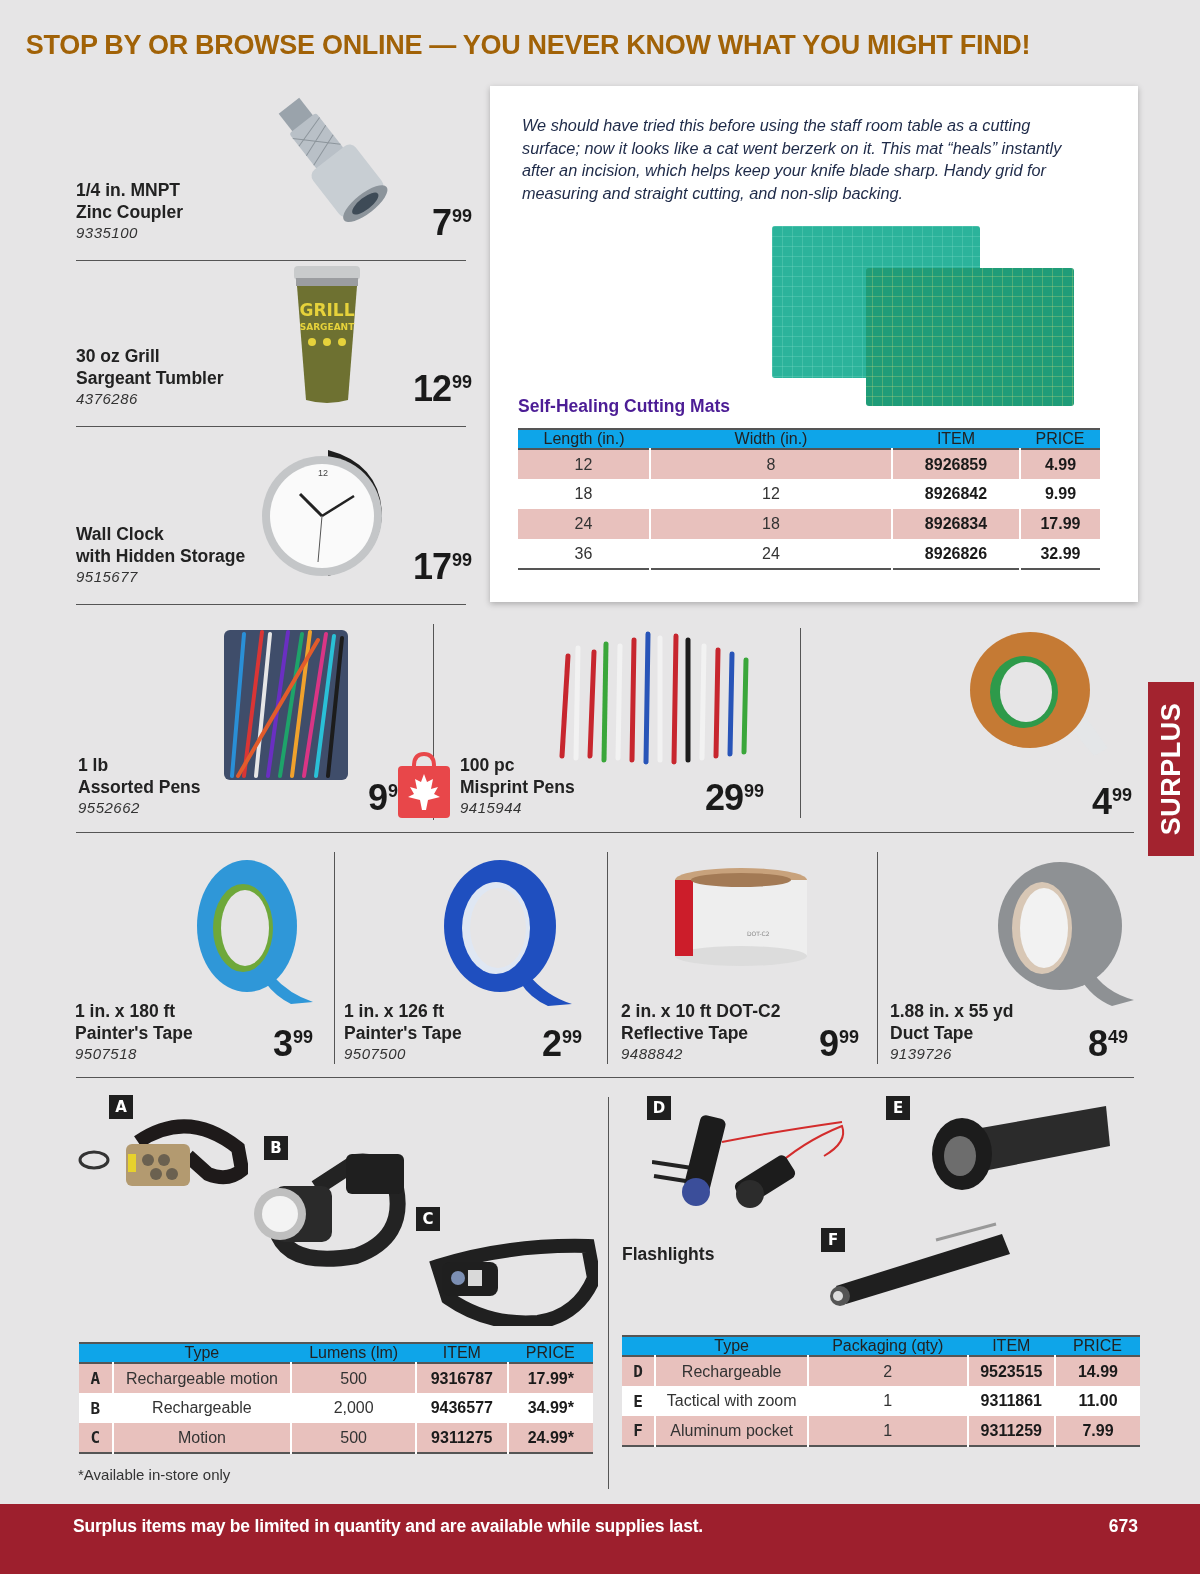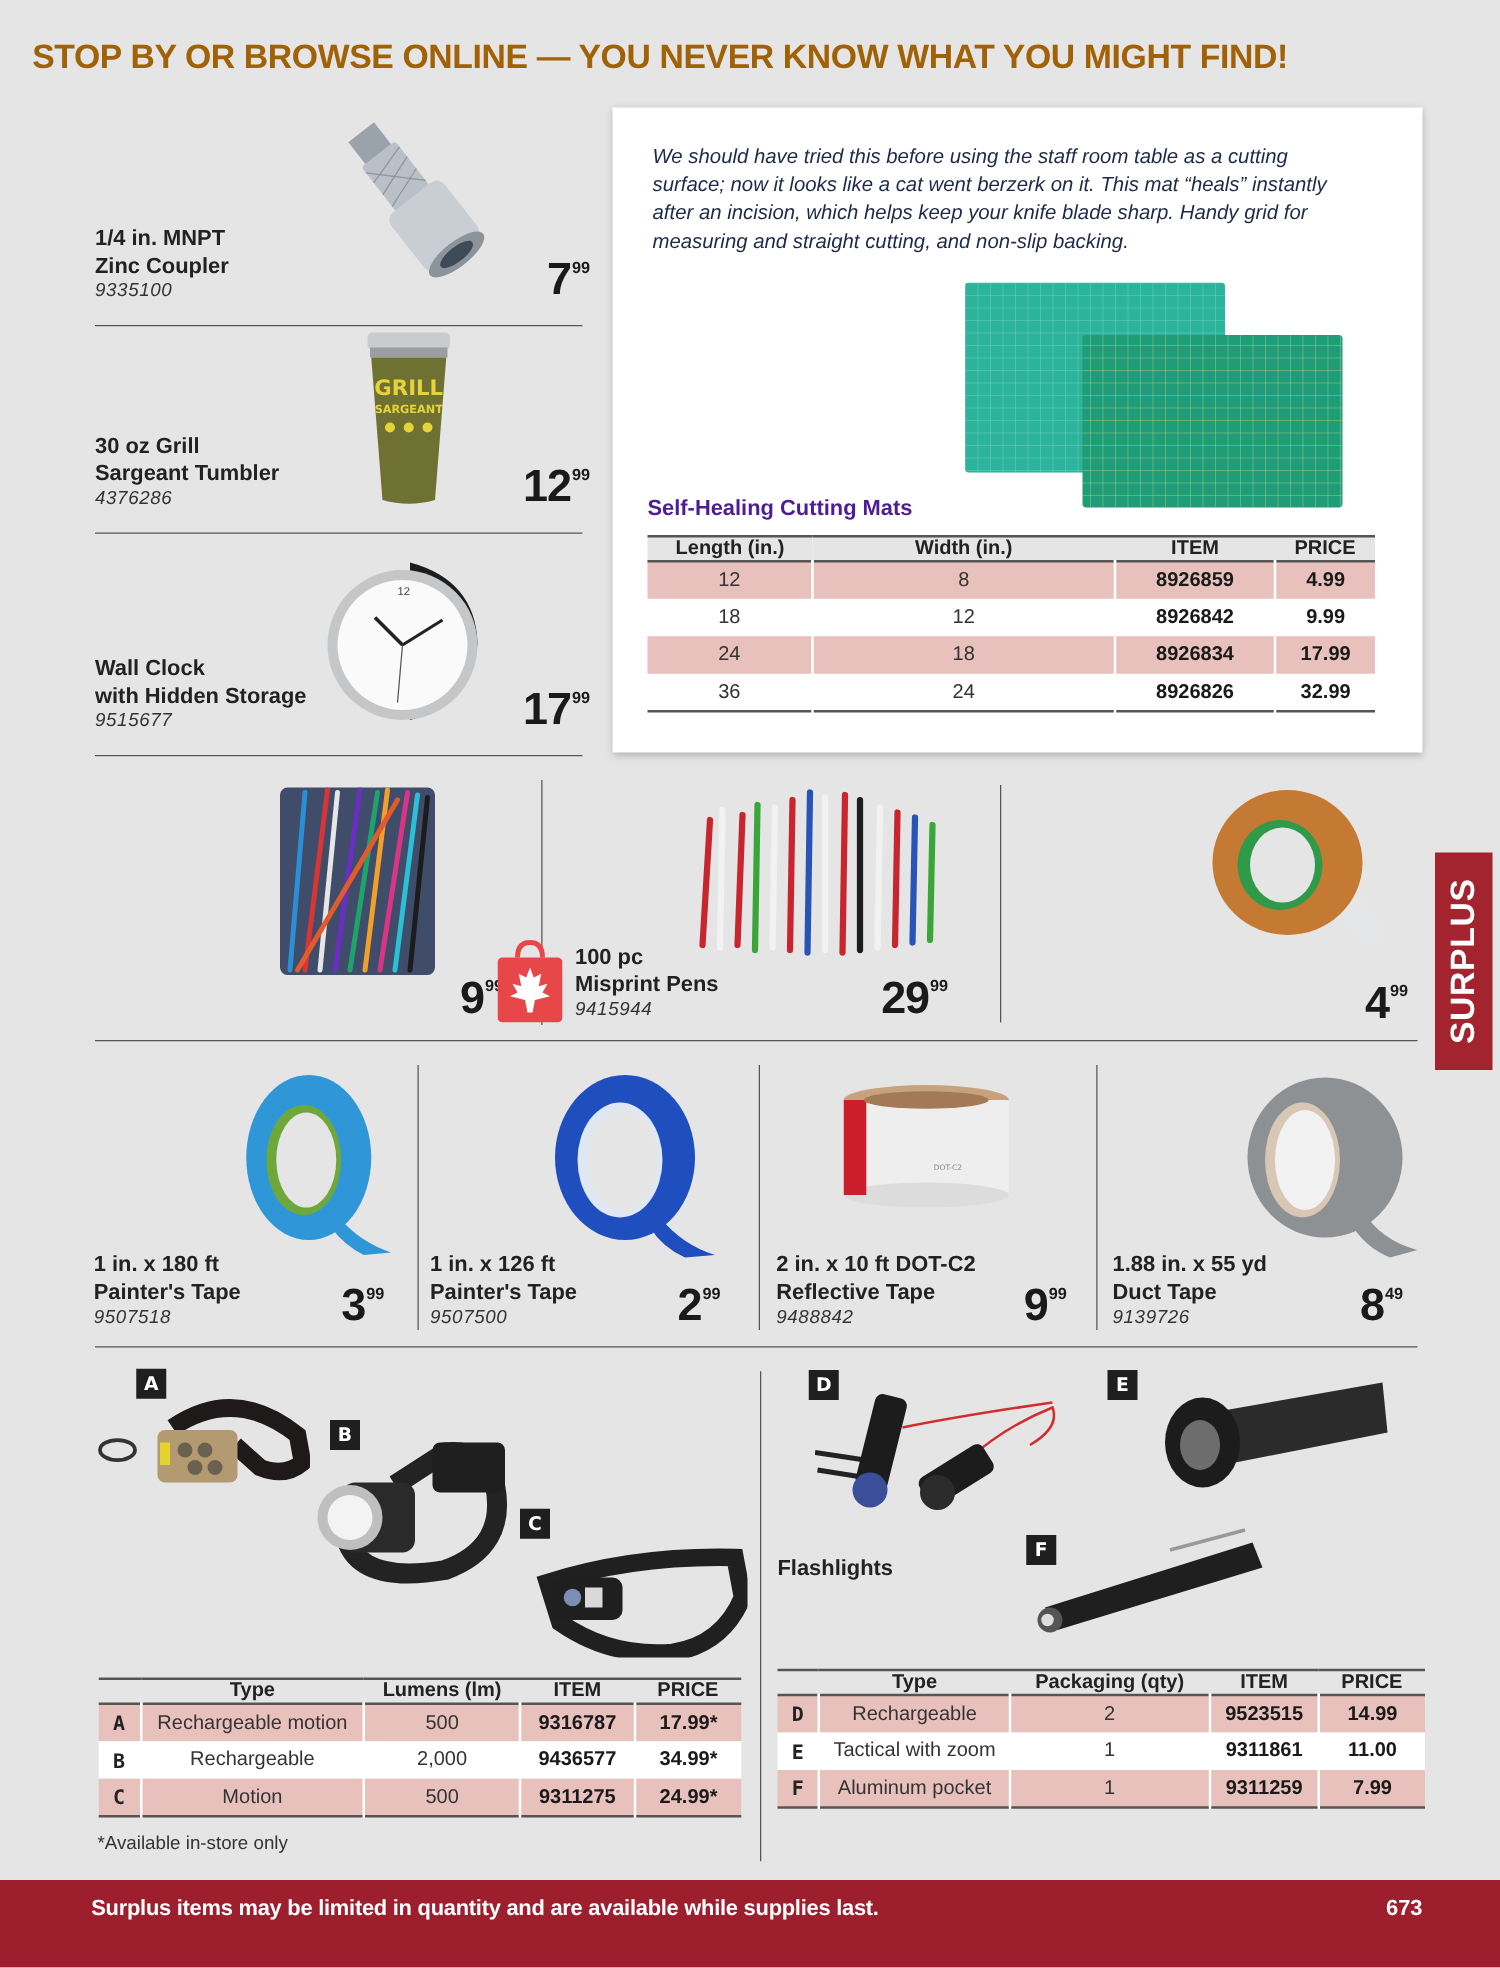--- a/index.html
+++ b/index.html
@@ -4,36 +4,36 @@
   <style>
     * { box-sizing: border-box; margin: 0; padding: 0; }
     html, body { width: 1200px; height: 1574px; }
     body { background: #e6e5e6; font-family: "Liberation Sans", "DejaVu Sans", sans-serif; color: #1f1f1f; position: relative; overflow: hidden; }
 
     .headline { position: absolute; top: 30px; left: 0; width: 1056px; text-align: center; font-size: 27px; font-weight: bold; letter-spacing: -0.3px; color: #a16207; }
 
     .prod-name { font-size: 17.5px; font-weight: bold; line-height: 22px; color: #222; }
     .prod-sku { font-size: 15px; font-style: italic; color: #333; line-height: 20px; letter-spacing: 0.5px; }
     .price { position: absolute; font-weight: bold; color: #1a1a1a; font-size: 36px; line-height: 1; letter-spacing: -1px; }
-    .price sup { font-size: 13px; vertical-align: top; position: relative; top: 2px; letter-spacing: 0; margin-left: 1px; }
+    .price sup { font-size: 18px; vertical-align: top; position: relative; top: 2px; letter-spacing: 0; margin-left: 1px; }
 
     .left-item { position: absolute; left: 76px; width: 396px; height: 175px; }
     .left-item .text { position: absolute; left: 0; bottom: 18px; }
     .left-item .price { right: 0; bottom: 20px; }
     .left-item .rule { position: absolute; left: 0; right: 6px; bottom: 0; border-top: 1.5px solid #555; }
     .left-item .img { position: absolute; }
 
     
     .mats-panel { position: absolute; left: 490px; top: 86px; width: 648px; height: 516px; background: #fff; box-shadow: 0 2px 6px rgba(0,0,0,0.25); }
     .mats-desc { position: absolute; left: 32px; top: 28px; width: 560px; font-size: 16.3px; font-style: italic; line-height: 22.5px; color: #1e2a48; }
     .mats-title { position: absolute; left: 28px; top: 310px; font-size: 17.5px; font-weight: bold; color: #4c1d95; }
     .mats-img { position: absolute; left: 282px; top: 140px; width: 310px; height: 182px; }
 
     table.spec { border-collapse: collapse; position: absolute; font-size: 16px; }
-    table.spec th { font-weight: bold; font-size: 16px; height: 16px; color: #222; background: #e5e5e5; }
+    table.spec th { font-weight: normal; font-size: 16px; height: 16px; color: #222; background: #0ea5e9; }
     table.spec td { height: 30px; text-align: center; color: #333; }
     table.spec tr.shade td { background: #e8c1bd; }
     table.spec td + td { border-left: 2px solid #fff; }
     table.spec thead tr { border-top: 2px solid #555; border-bottom: 2px solid #555; }
     table.spec tbody tr:last-child { border-bottom: 2px solid #555; }
     table.spec td.bold { font-weight: bold; color: #1a1a1a; }
     table.spec td.letter { font-weight: bold; font-family: "DejaVu Sans Mono", monospace; width: 34px; color: #222; }
 
     .mats-table { left: 28px; top: 342px; width: 582px; }
 
@@ -190,20 +190,25 @@
       <line x1="34" y1="150" x2="48" y2="8" stroke="#e6e6e6"></line>
       <line x1="46" y1="150" x2="66" y2="6" stroke="#6a2fc2"></line>
       <line x1="58" y1="150" x2="80" y2="8" stroke="#1ea36a"></line>
       <line x1="70" y1="150" x2="88" y2="6" stroke="#f0a12c"></line>
       <line x1="82" y1="150" x2="104" y2="8" stroke="#d93585"></line>
       <line x1="94" y1="150" x2="112" y2="10" stroke="#2ac0d6"></line>
       <line x1="106" y1="150" x2="120" y2="12" stroke="#1c1c1c"></line>
       <line x1="16" y1="150" x2="96" y2="14" stroke="#e25b2b"></line>
     </g>
   </svg>
+  <div class="text" style="bottom:2px;">
+    <div class="prod-name">1 lb</div>
+    <div class="prod-name">Assorted Pens</div>
+    <div class="prod-sku">9552662</div>
+  </div>
   <div class="price" style="left:290px; bottom:4px;"><span>9</span><sup>99</sup></div>
 </div>
 
 <div class="grid-item" style="left:460px; top:624px; width:325px; height:196px;">
   <svg style="position:absolute; left:88px; top:2px;" width="220" height="140" viewBox="0 0 220 140">
     <g stroke-width="5" stroke-linecap="round">
       <line x1="14" y1="130" x2="20" y2="30" stroke="#c7262e"></line>
       <line x1="28" y1="132" x2="30" y2="22" stroke="#f2f2f2"></line>
       <line x1="42" y1="130" x2="46" y2="26" stroke="#c7262e"></line>
       <line x1="56" y1="134" x2="58" y2="18" stroke="#3aa63a"></line>

